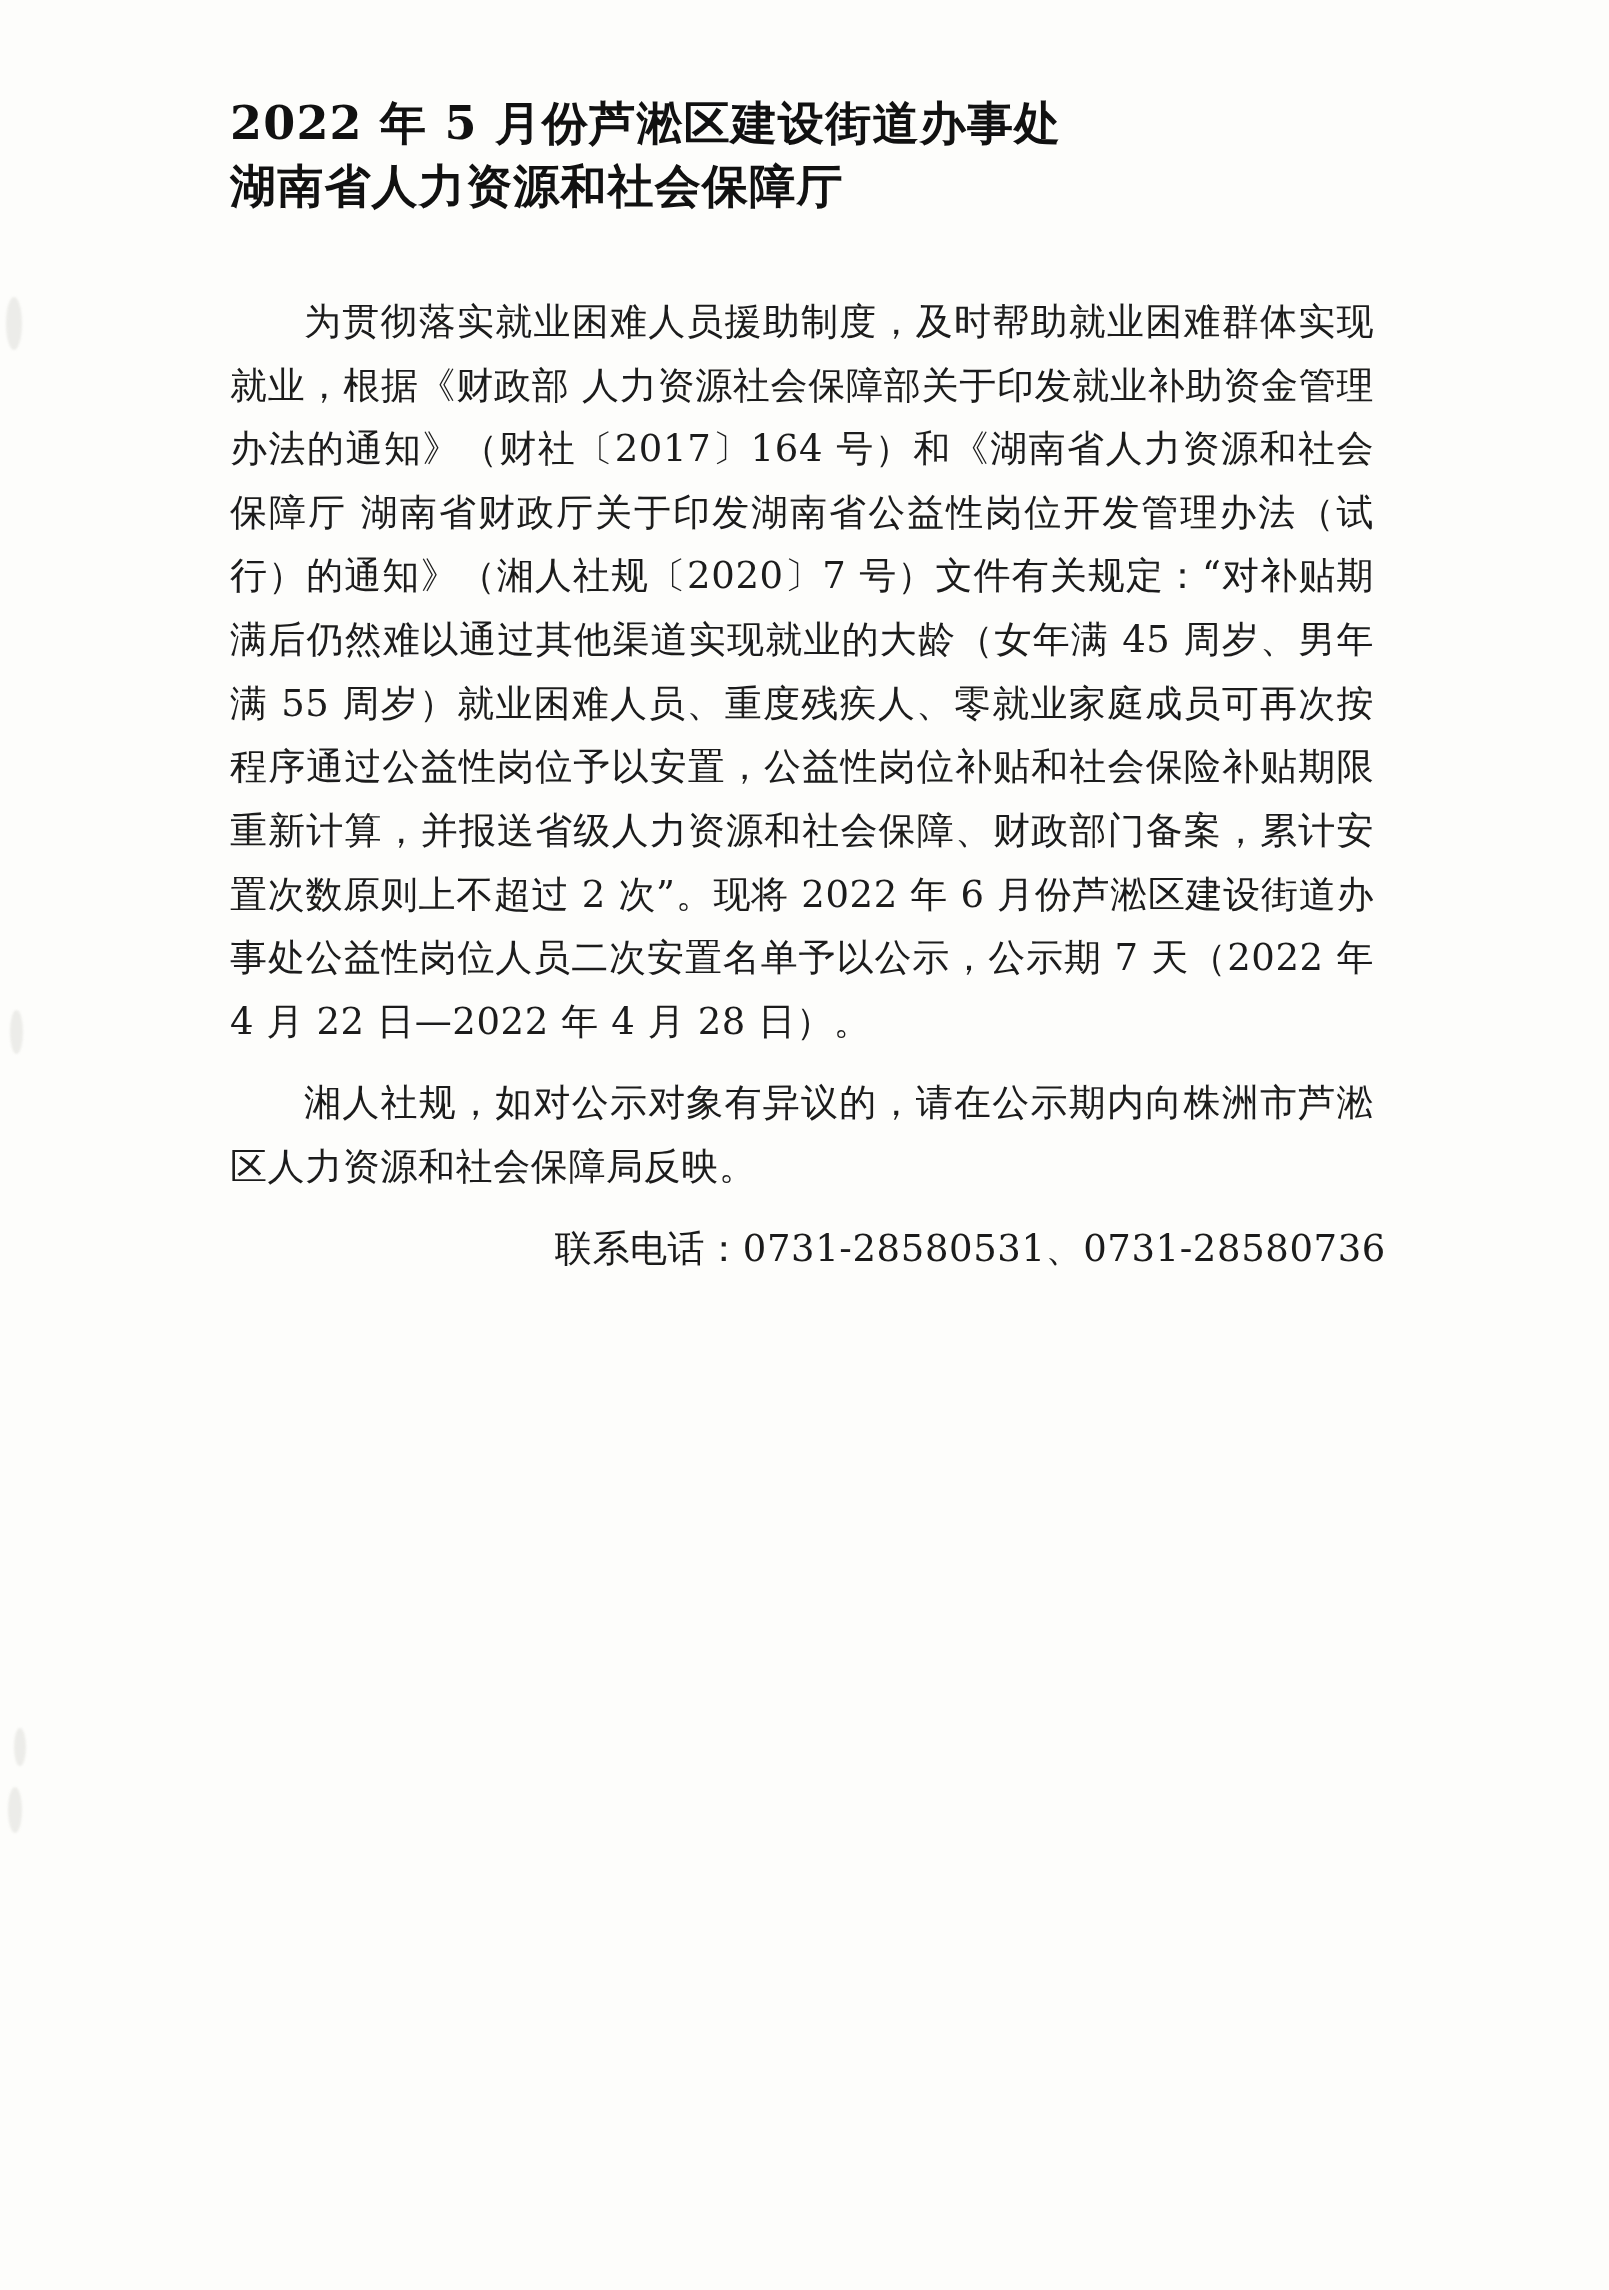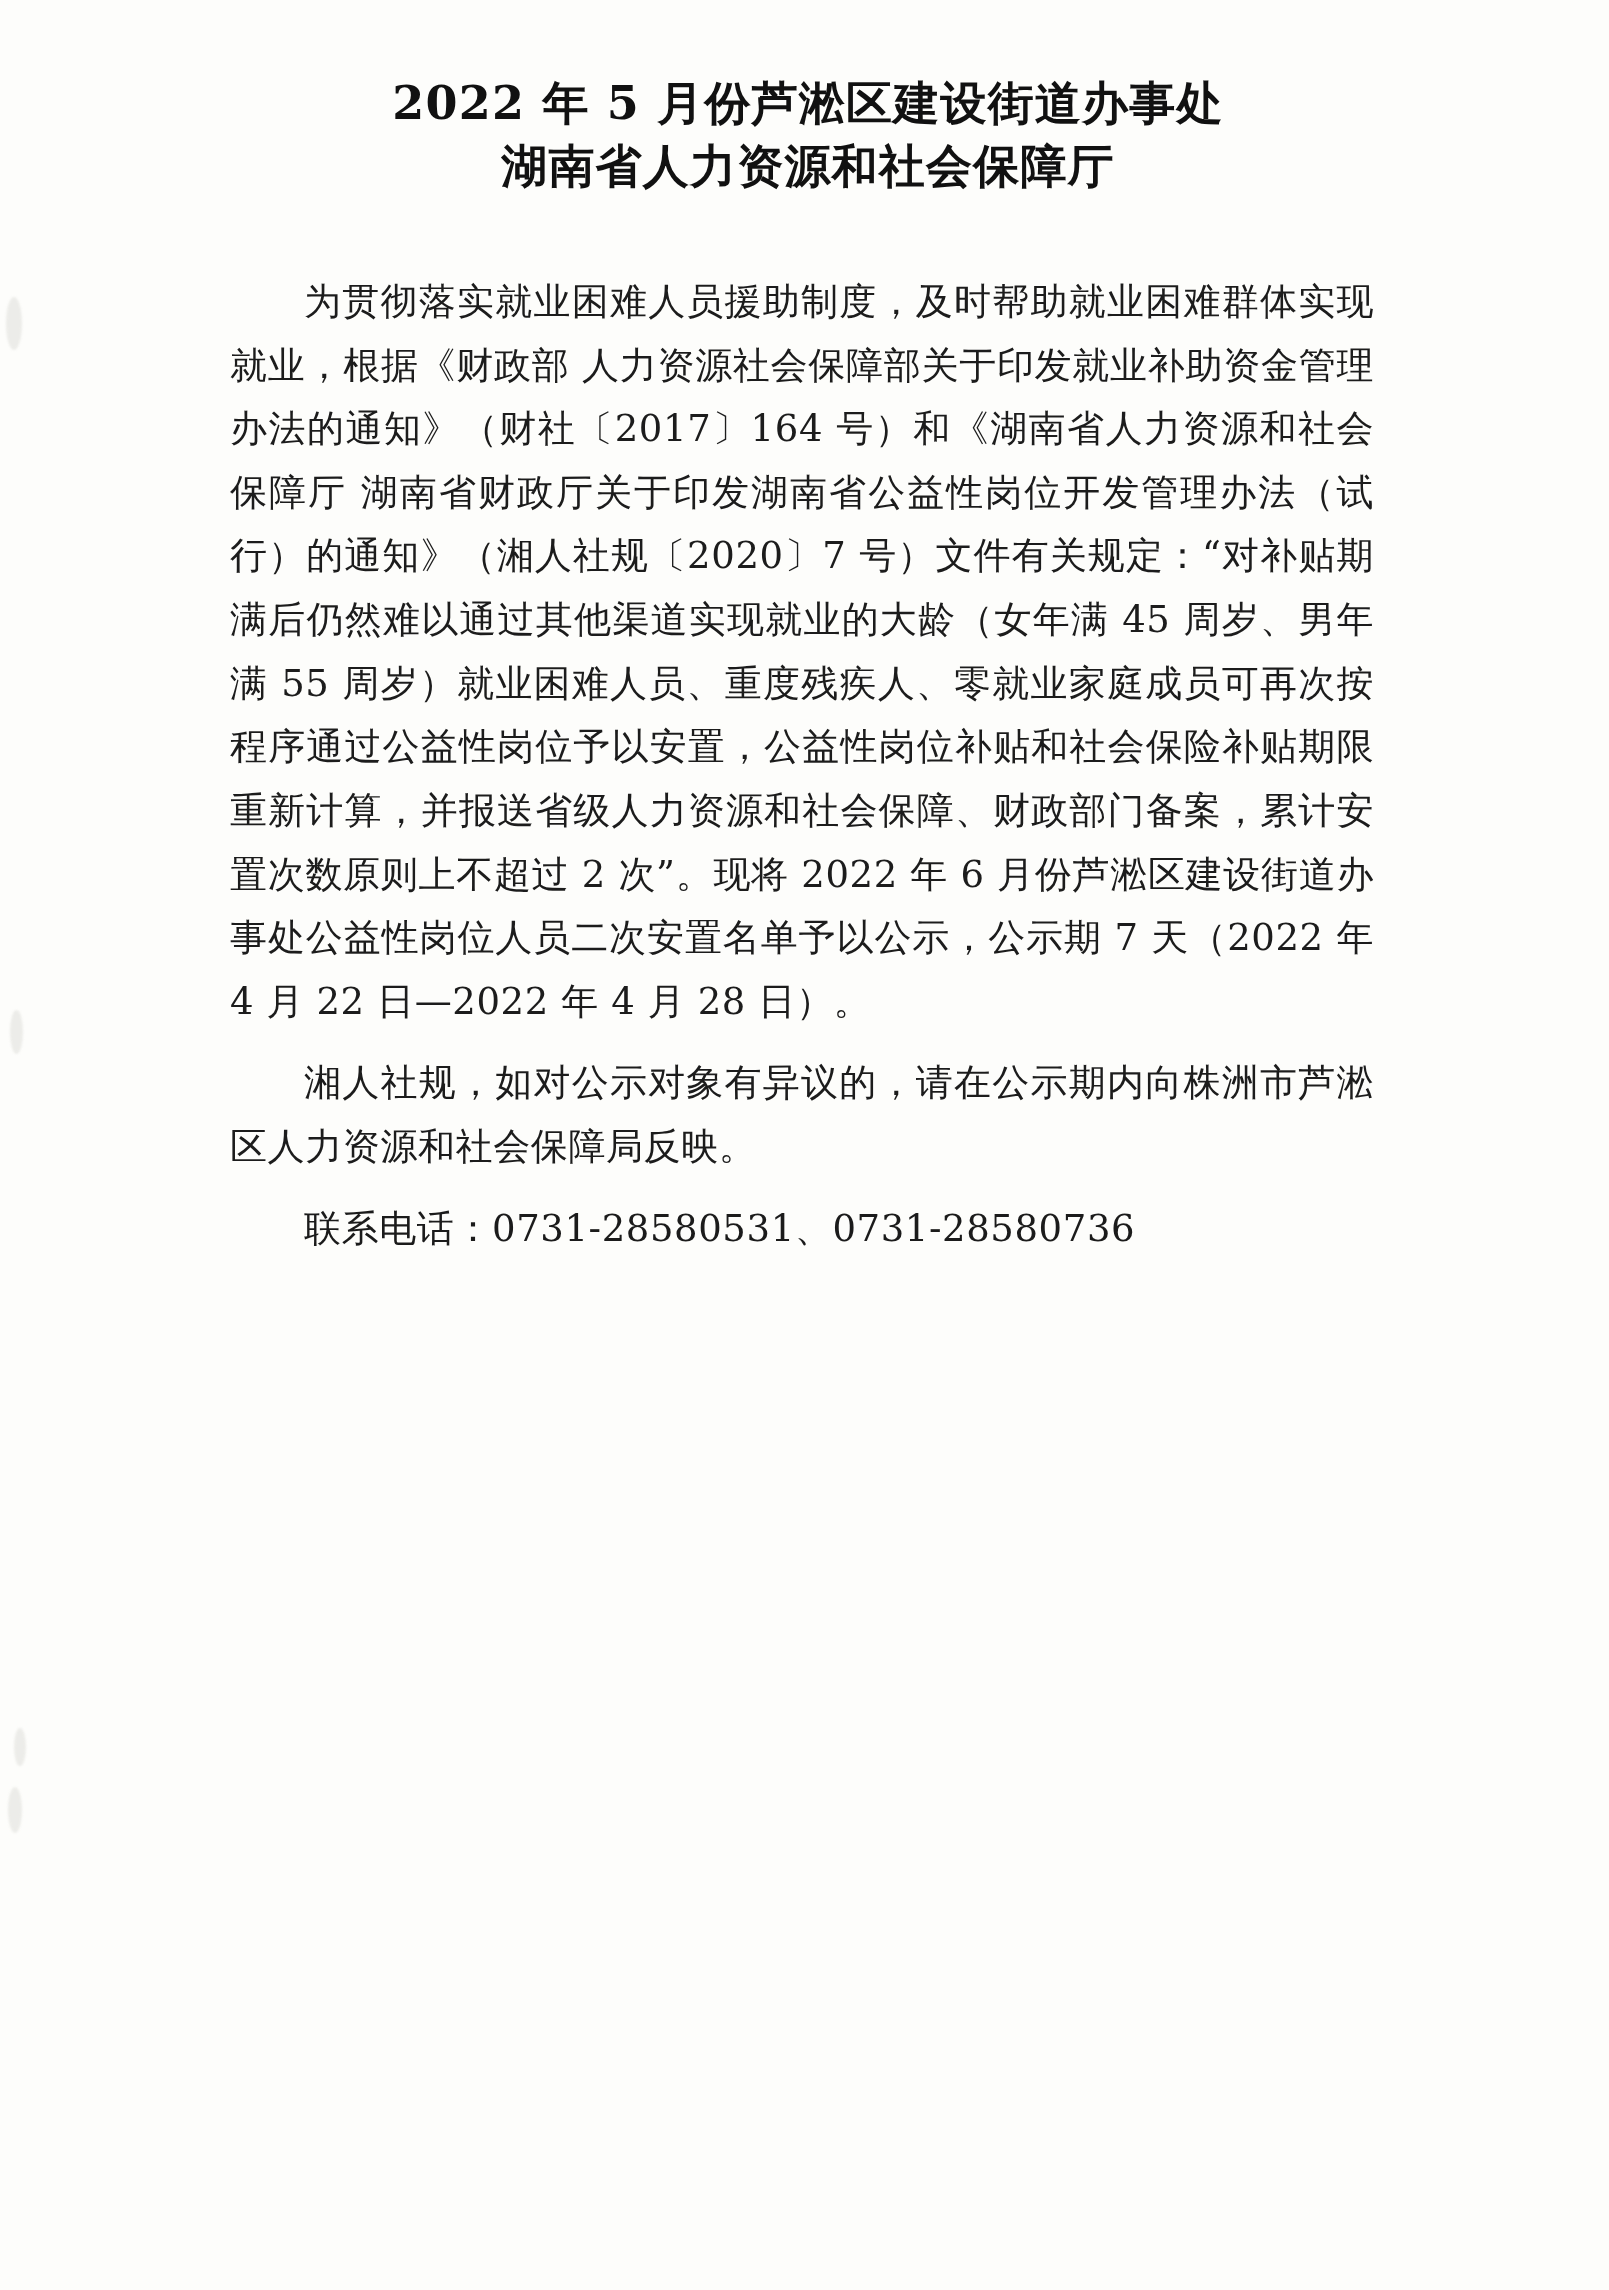--- a/index.html
+++ b/index.html
@@ -36,22 +36,21 @@
   .doc-body {
     position: absolute;
     left: 230px;
     top: 0;
     width: 1156px;
     height: 100%;
   }
 
   .doc-title {
     margin: 0;
-    padding-top: 72px;
-    text-align: center;
+    padding-top: 92px;
     font-family: "DejaVu Serif", "Liberation Serif", serif;
     font-weight: 700;
     font-size: 46px;
     line-height: 1.38;
     letter-spacing: 1.2px;
     color: #111;
   }
   .doc-title .line {
     display: block;
     white-space: nowrap;
@@ -70,20 +69,21 @@
     letter-spacing: 0.6px;
     color: #1c1c1c;
   }
   p.para.tight-top { margin-top: 18px; }
   p.contact {
     margin: 18px 0 0 0;
     font-size: 37px;
     line-height: 1.72;
     text-indent: 2em;
     letter-spacing: 0.6px;
+    text-align: right;
   }
 </style>
 </head>
 <body>
 
 <div class="page">
 
   <div class="scan-mark m1"></div>
   <div class="scan-mark m2"></div>
   <div class="scan-mark m3"></div>

